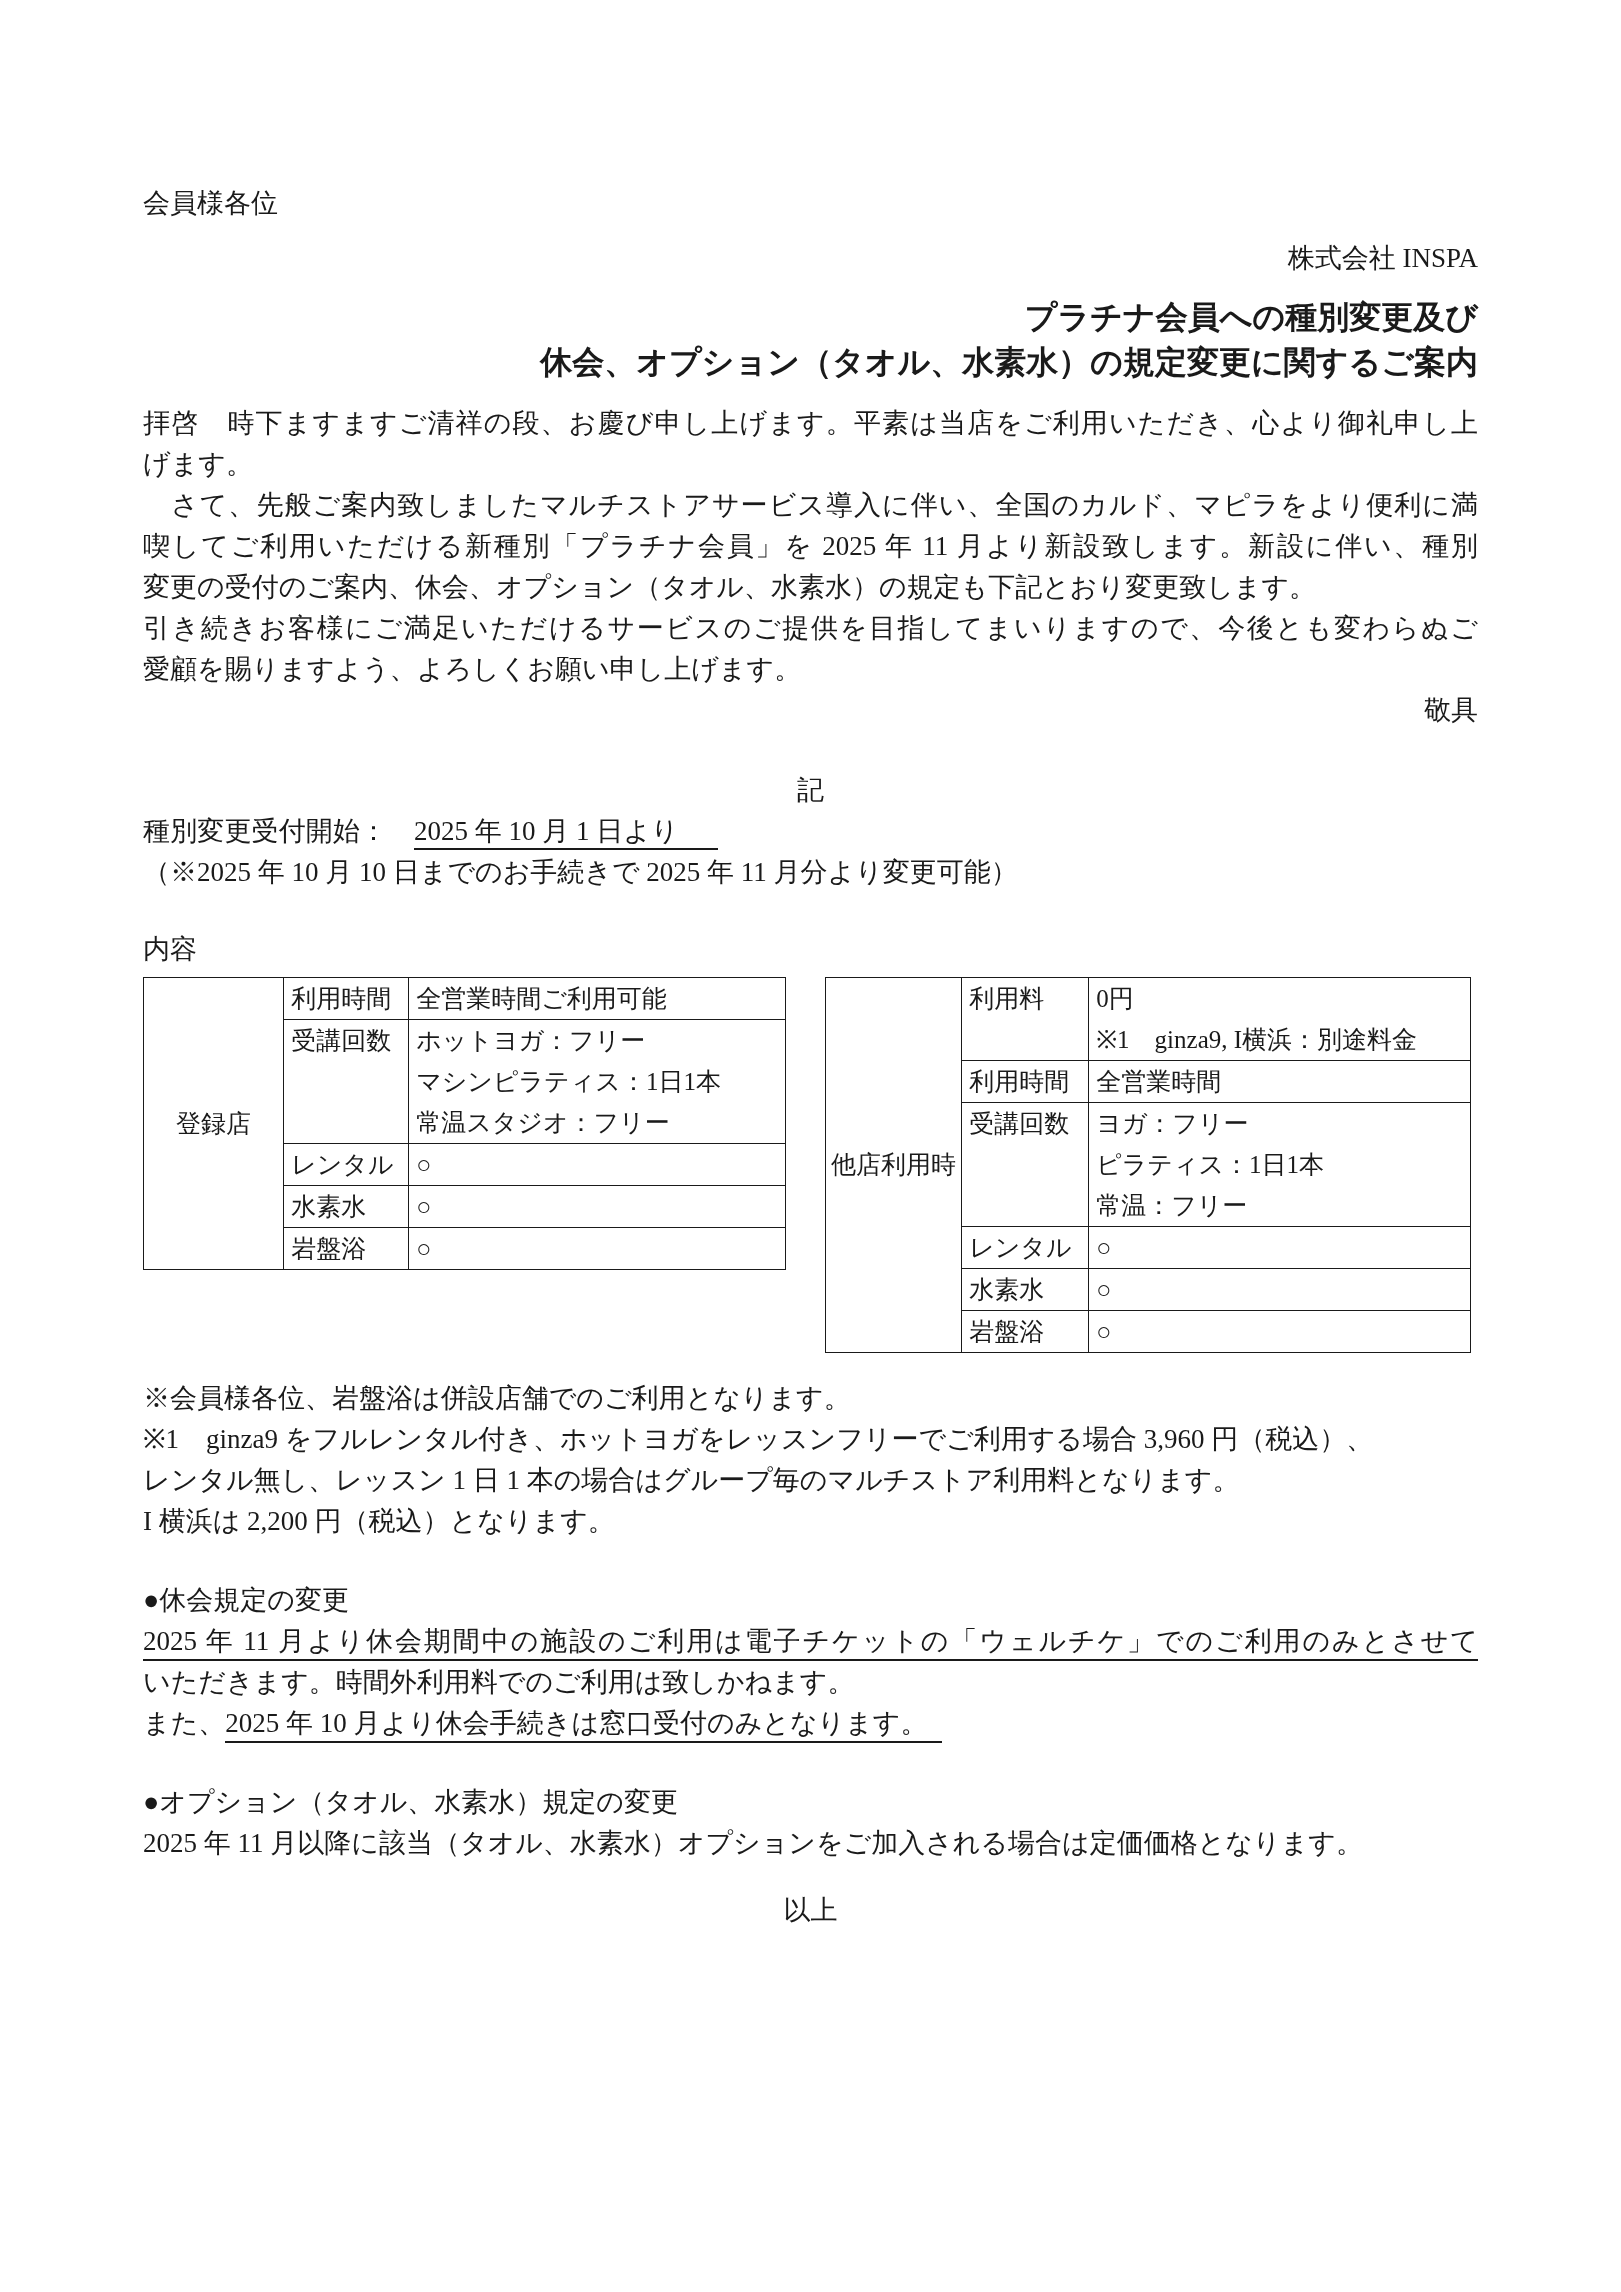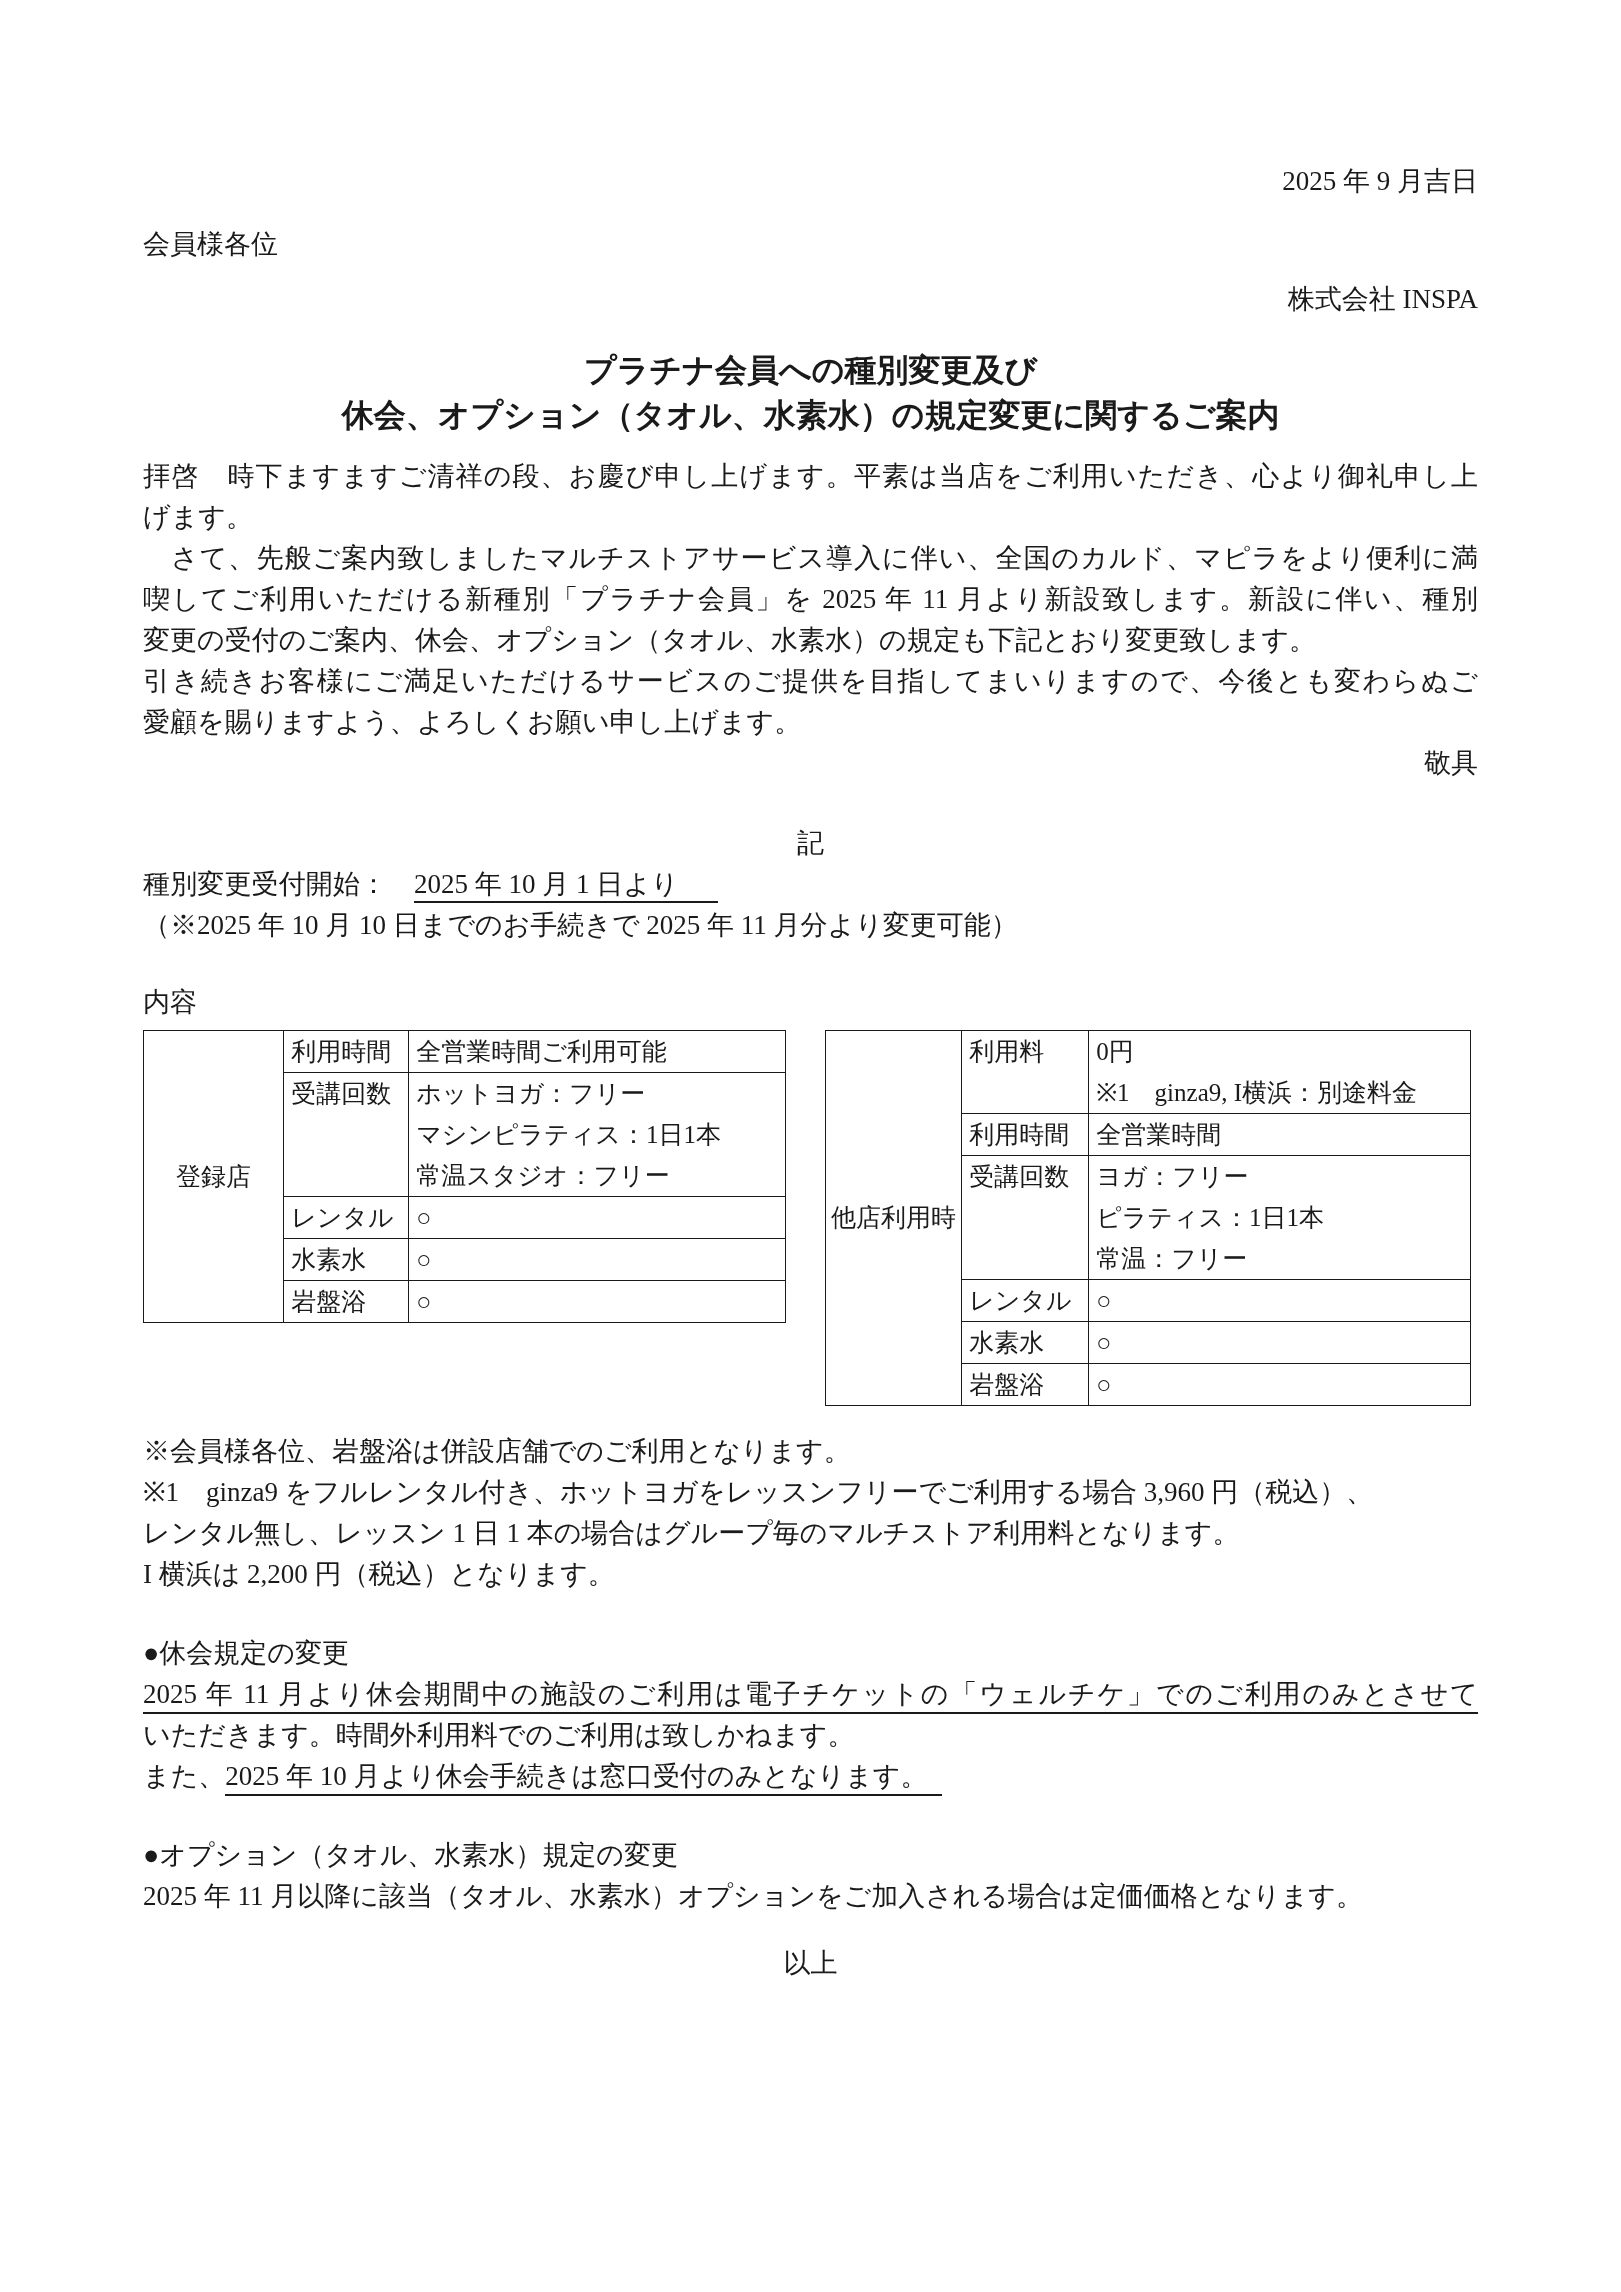--- a/index.html
+++ b/index.html
@@ -15,22 +15,22 @@
     padding: 161px 143px 0 143px;
     overflow: hidden;
   }
   .line { line-height: 41px; min-height: 41px; }
   .right  { text-align: right; }
   .center { text-align: center; }
   
   .jline { text-align: justify; text-align-last: justify; }
 
   .doc-title {
-    margin-top: 28px;
-    text-align: center;
+    margin-top: 16px;
+    text-align: right;
     font-weight: bold;
     font-size: 32px;
     line-height: 45px;
   }
   .body-block { margin-top: 18px; }
   .record { margin-top: 39px; }
 
   
   .dist-label {
     display: inline-block;
@@ -62,21 +62,20 @@
   .notes { margin-top: 25px; }
   .sec-head { margin-top: 38px; }
   .sec2-head { margin-top: 38px; }
   .end-mark { margin-top: 26px; text-align: center; }
 </style>
 </head>
 <body>
 
 <div class="page">
 
-  <div class="line right">2025 年 9 月吉日</div>
   <div class="line" style="margin-top:21.5px">会員様各位</div>
   <div class="line right" style="margin-top:14.3px">株式会社 INSPA</div>
 
   <div class="doc-title">
     <div>プラチナ会員への種別変更及び</div>
     <div>休会、オプション（タオル、水素水）の規定変更に関するご案内</div>
   </div>
 
   <div class="body-block">
     <div class="line jline">拝啓　時下ますますご清祥の段、お慶び申し上げます。平素は当店をご利用いただき、心より御礼申し上</div>

